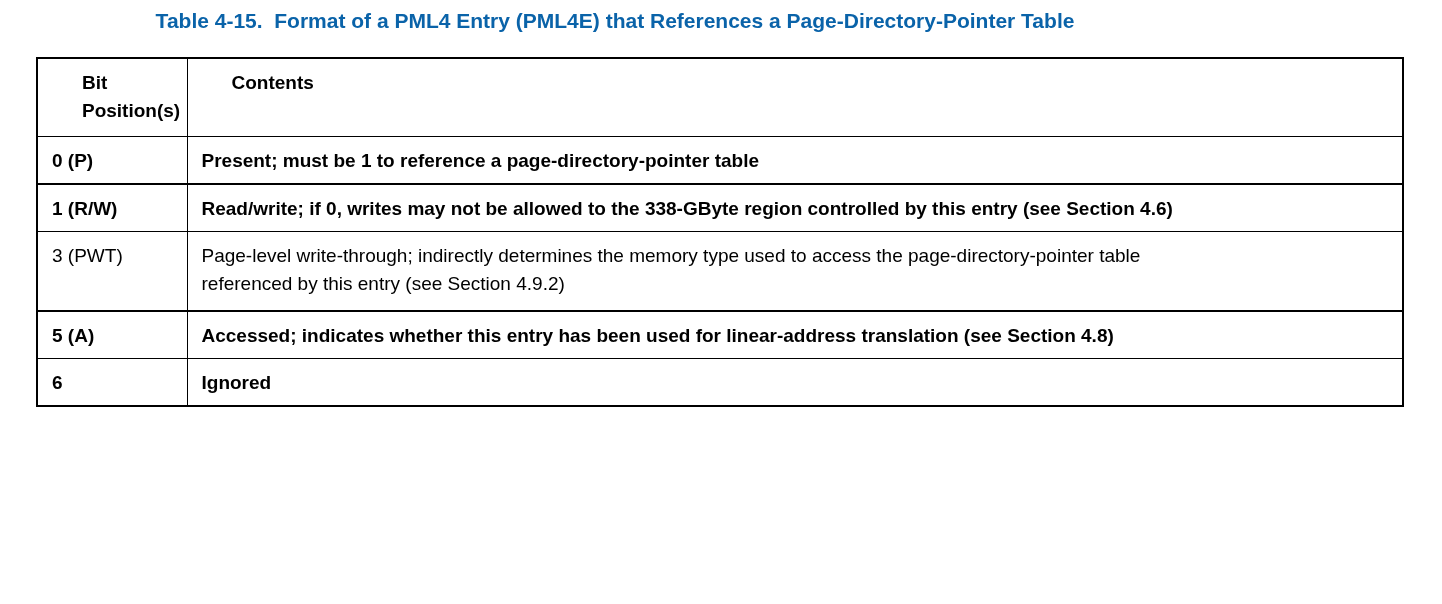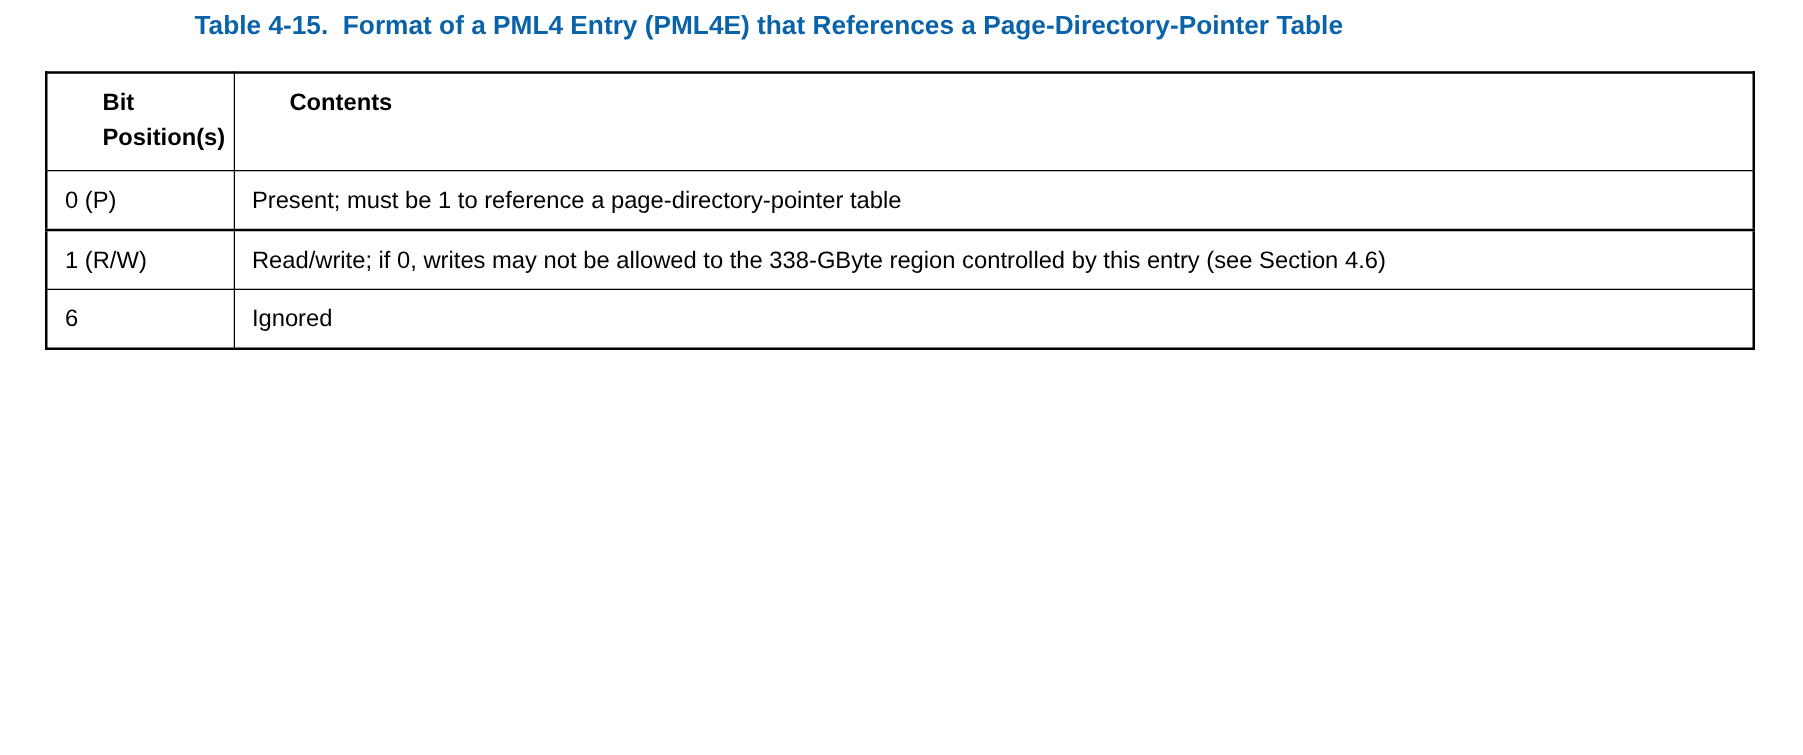--- a/index.html
+++ b/index.html
@@ -36,21 +36,21 @@
     font-size: 19px;
     line-height: 28px;
     padding: 10px 12px 8px 14px;
     white-space: pre-line;      
     overflow: hidden;
   }
   table.fmt th { font-weight: bold; padding-left: 44px; }
   col.c-bits { width: 150px; }
 
   tr.hdr     { height: 78px; }
-  tr.r-single{ height: 44px; }
+  tr.r-single{ height: 44px; font-weight: bold; }
   tr.r-tall  { height: 80px; }
   tr.thick th, tr.thick td { border-bottom-width: 2px; }
 </style>
 </head>
 <body>
 
 <div class="page">
 
   <div class="caption">Table 4-15.  Format of a PML4 Entry (PML4E) that References a Page-Directory-Pointer Table</div>
 
@@ -68,20 +68,29 @@
     </thead>
     <tbody>
       <tr class="r-single thick">
         <td>0 (P)</td>
         <td>Present; must be 1 to reference a page-directory-pointer table</td>
       </tr>
       <tr class="r-single">
         <td>1 (R/W)</td>
         <td>Read/write; if 0, writes may not be allowed to the 338-GByte region controlled by this entry (see Section 4.6)</td>
       </tr>
+      <tr class="r-tall thick">
+        <td>3 (PWT)</td>
+        <td>Page-level write-through; indirectly determines the memory type used to access the page-directory-pointer table
+referenced by this entry (see Section 4.9.2)</td>
+      </tr>
+      <tr class="r-single">
+        <td>5 (A)</td>
+        <td>Accessed; indicates whether this entry has been used for linear-address translation (see Section 4.8)</td>
+      </tr>
       <tr class="r-single">
         <td>6</td>
         <td>Ignored</td>
       </tr>
     </tbody>
   </table>
 
 </div>
 
 </body></html>

